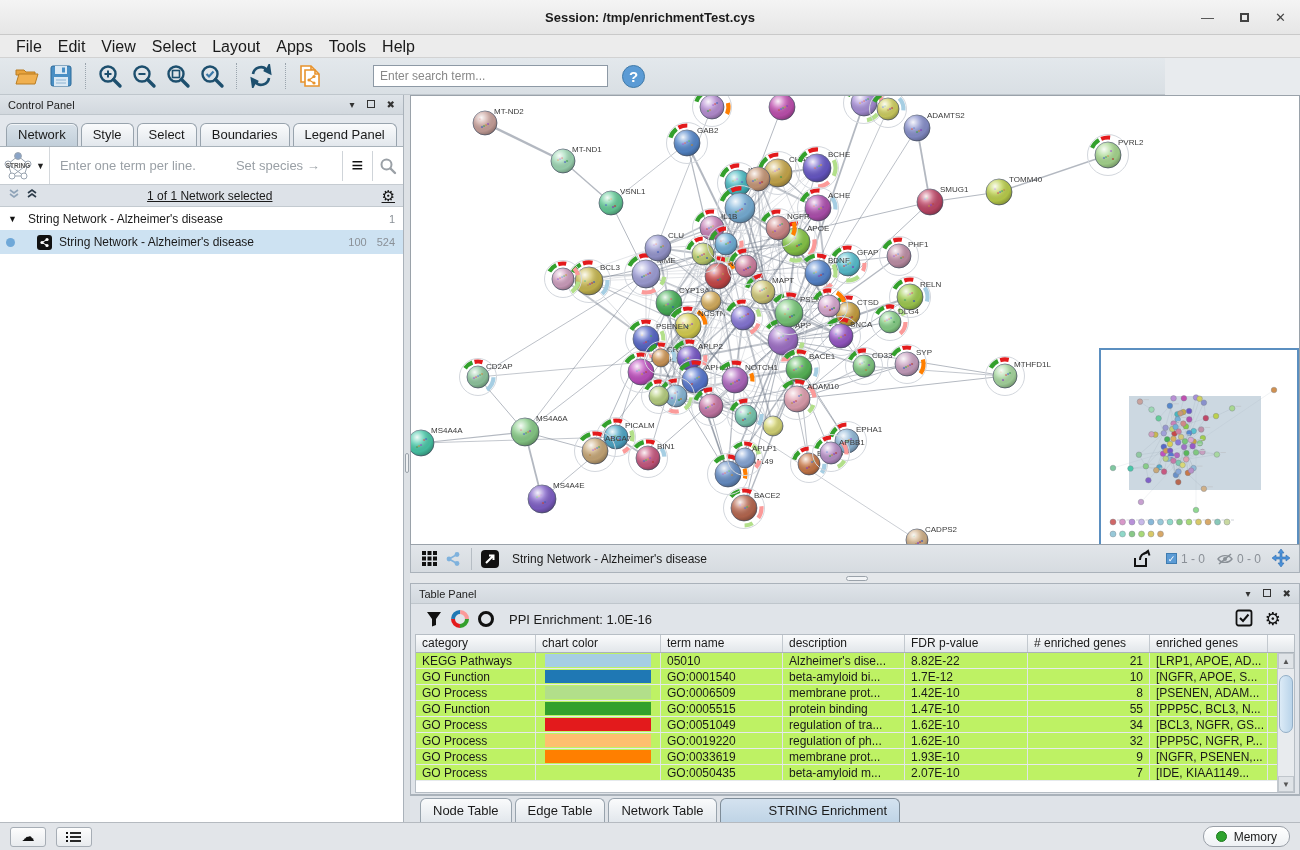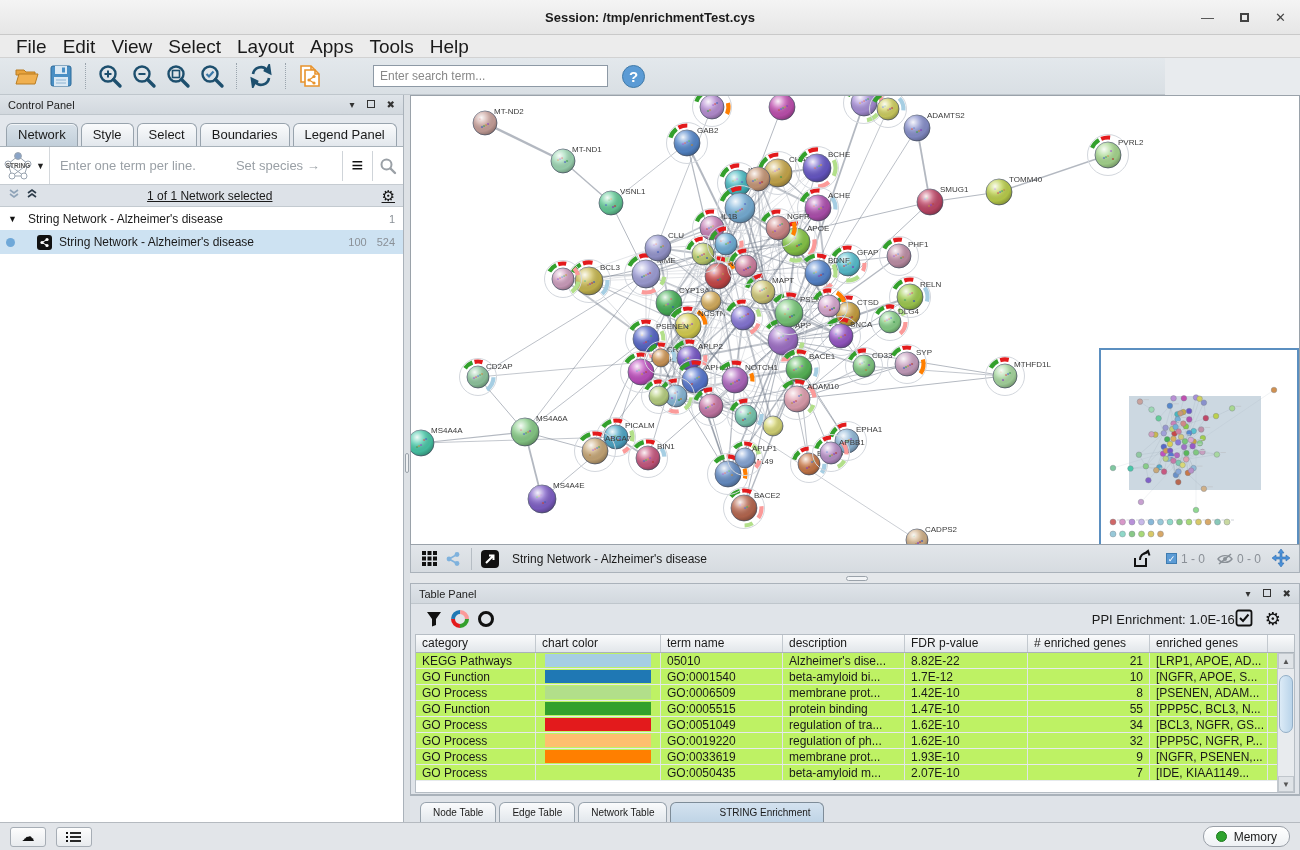--- a/index.html
+++ b/index.html
@@ -11,21 +11,21 @@
     background:linear-gradient(#f4f4f4,#e6e6e6); border-bottom:1px solid #c9c9c9;
     display:flex; align-items:center; justify-content:center; }
   #titlebar .wtitle { font-weight:bold; font-size:13px; color:#1b1b1b; }
   .winbtns { position:absolute; right:14px; top:0; height:35px; display:flex; align-items:center; gap:26px; }
   .winbtn { color:#444; font-size:13px; cursor:default; line-height:1; }
   .winbtn .sq { display:inline-block; width:9px; height:9px; border:2px solid #444; }
 
   
   #menubar { position:absolute; left:0; top:35px; width:1300px; height:23px;
     background:#ececec; border-bottom:1px solid #d2d2d2; display:flex; align-items:center; padding-left:8px; }
-  .menu-item { padding:0 8px; font-size:19px; color:#1a1a1a; height:23px; line-height:23px; }
+  .menu-item { padding:0 8px; font-size:16px; color:#1a1a1a; height:23px; line-height:23px; }
 
   
   #toolbar { position:absolute; left:0; top:58px; width:1165px; height:37px;
     background:linear-gradient(#e3e8ec,#d9dfe4); border-bottom:1px solid #bfc6cc;
     display:flex; align-items:center; padding-left:10px; }
   .tb-btn { width:30px; height:30px; display:flex; align-items:center; justify-content:center; margin:0 2px; }
   .tb-sep { width:1px; height:26px; border-left:1px dotted #9aa4ad; margin:0 7px; }
   #search-box { margin-left:46px; width:235px; height:22px; border:1px solid #8d99a5; background:#fff;
     font-size:12px; padding:0 6px; font-family:"Liberation Sans",sans-serif; color:#333; }
   #search-box::placeholder { color:#888; }
@@ -91,21 +91,21 @@
   #net-title { flex:1; font-size:12px; color:#1a1a1a; padding-left:10px; }
   .nt-ind { display:flex; align-items:center; gap:4px; color:#8a9097; font-size:12px; margin-left:12px; }
   .mini-check { width:11px; height:11px; background:#5b9bd5; border:1px solid #3f7cb0; color:#fff; font-size:9px;
     display:flex; align-items:center; justify-content:center; }
 
   #hsplit { position:absolute; left:0; top:478px; width:890px; height:10px; background:#e4e7ea; }
   #hsplit .grip { position:absolute; left:436px; top:3px; width:22px; height:5px; border:1px solid #9aa2aa; border-radius:3px; background:#f2f4f6; }
 
   
   #table-panel { position:absolute; left:0; top:488px; width:890px; height:212px; background:#e0e4e9; border:1px solid #aab2ba; }
-  #tp-toolbar { height:30px; display:flex; align-items:center; padding:0 10px;text-align:right; }
+  #tp-toolbar { height:30px; display:flex; align-items:center; padding:0 10px; }
   .tp-icon { width:26px; height:24px; display:flex; align-items:center; justify-content:center; }
   #ppi-label { margin-left:10px; font-size:13px; color:#1a1a1a; flex:1; }
   #tp-right { display:flex; align-items:center; gap:12px; padding-right:8px; }
   #tp-right .gear { font-size:18px; }
 
   #tbl { position:absolute; left:4px; top:50px; right:4px; bottom:1px; background:#fff; overflow:hidden; border:1px solid #b6bdc4; }
   #tbl-head { display:flex; height:18px; background:linear-gradient(#fafbfc,#e2e6ea); border-bottom:1px solid #aab2ba; }
   .th { font-size:12px; color:#1a1a1a; padding:1px 6px; border-right:1px solid #c3c9cf; overflow:hidden; white-space:nowrap; }
   .tr { display:flex; height:16px; border-bottom:1px solid #e6eaed; background:#bef264; }
   .td { font-size:12px; padding:0 6px; border-right:1px solid #e0e4e8; white-space:nowrap; overflow:hidden; line-height:16px; }
@@ -114,21 +114,21 @@
   #tbl-scroll { position:absolute; right:0; top:18px; bottom:0; width:17px; background:#e8ebee; border-left:1px solid #c3c9cf; }
   #tbl-scroll .arr { position:absolute; left:0; width:16px; height:16px; background:#dfe3e7; color:#555;
     font-size:8px; display:flex; align-items:center; justify-content:center; border:1px solid #c0c6cc; }
   #tbl-scroll .thumb { position:absolute; left:1px; top:22px; width:14px; height:58px; border-radius:7px;
     background:linear-gradient(90deg,#dcebf7,#b9d4ea); border:1px solid #92aec6; }
 
   
   #bottom-tabs { position:absolute; left:0; top:700px; width:890px; height:27px; background:#dfe3e8;
     border-top:1px solid #aab2ba; display:flex; align-items:flex-end; padding-left:10px; }
   .b-tab { padding:4px 12px 4px; border:1px solid #98a3ad; border-bottom:none; border-radius:6px 6px 0 0;
-    background:linear-gradient(#fafbfc,#e2e7ec); margin-right:3px; font-size:10px; color:#1a1a1a; }
+    background:linear-gradient(#fafbfc,#e2e7ec); margin-right:3px; font-size:13px; color:#1a1a1a; }
   .b-tab.active { background:linear-gradient(#d4e2ef,#bfd4e6); border-color:#7e8c98;padding-left:48px; }
 
   
   #statusbar { position:absolute; left:0; top:822px; width:1300px; height:28px; background:#e2e5e9; border-top:1px solid #b5bac0;
     display:flex; align-items:center; padding:0 10px; }
   .st-btn { width:36px; height:20px; border:1px solid #a6adb5; border-radius:3px; background:linear-gradient(#fdfdfd,#e8ebee);
     display:flex; align-items:center; justify-content:center; margin-right:10px; font-size:13px; color:#111; }
   #memory-btn { margin-left:auto; height:21px; padding:0 12px; border:1px solid #9aa0a8; border-radius:10px;
     background:linear-gradient(#ffffff,#eef1f4); display:flex; align-items:center; gap:7px; font-size:12px; color:#1a1a1a; }
   #memory-dot { width:11px; height:11px; border-radius:50%; background:#2ea32e; border:1px solid #1d7a1d; }

